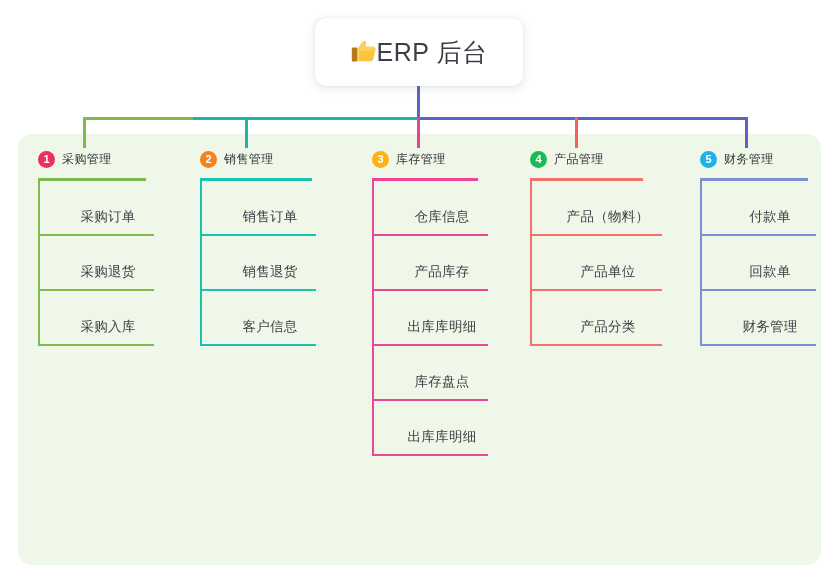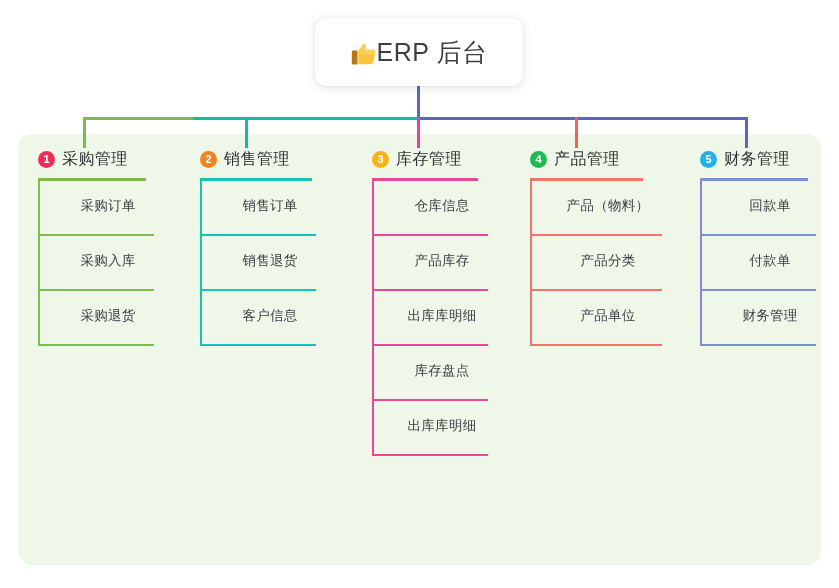--- a/index.html
+++ b/index.html
@@ -26,21 +26,21 @@
     background: #ffffff;
     border-radius: 10px;
     box-shadow: 0 2px 10px rgba(80, 90, 110, 0.16), 0 0 1px rgba(80,90,110,0.25);
     display: flex;
     align-items: center;
     justify-content: center;
     z-index: 6;
   }
   #root-title {
     display: flex;
-    align-items: center;
+    align-items: flex-start;
     font-size: 25px;
     color: #3a3f45;
     letter-spacing: 0.5px;
     white-space: nowrap;
   }
   .thumb-icon {
     width: 26px;
     height: 26px;
     display: inline-block;
     position: relative;
@@ -113,21 +113,21 @@
     height: 17px;
     border-radius: 50%;
     color: #ffffff;
     font-size: 11px;
     line-height: 17px;
     text-align: center;
     font-weight: bold;
     flex: 0 0 auto;
   }
   .col-title {
-    font-size: 16px;
+    font-size: 12px;
     color: #2f3338;
     letter-spacing: 0.4px;
   }
   .col-underline {
     height: 3px;
     margin-top: 8px;
   }
   #col-1 .col-underline { width: 108px; }
   #col-2 .col-underline { width: 112px; }
   #col-3 .col-underline { width: 106px; }
@@ -142,21 +142,21 @@
     border-left: 2px solid transparent;
   }
   .item {
     height: 55px;
     position: relative;
     display: flex;
     align-items: flex-end;
     justify-content: center;
     width: 92px;
     box-sizing: border-box;
-    padding-bottom: 21px;
+    padding-bottom: 10px;
   }
   #col-4 .item { width: 108px; }
   .item-label {
     font-size: 13.5px;
     color: #3a3f45;
     white-space: nowrap;
     letter-spacing: 0.3px;
   }
   .item-underline {
     position: absolute;
@@ -208,27 +208,27 @@
     <span class="badge" style="background: rgb(239, 47, 91);">1</span>
     <span class="col-title">采购管理</span>
   </div>
   <div class="col-underline" style="background: rgb(127, 186, 76);"></div>
   <div class="items" style="border-left-color: rgb(127, 186, 76);">
       <div class="item">
         <span class="item-label">采购订单</span>
         <span class="item-underline" style="background: rgb(127, 186, 76);"></span>
       </div>
       <div class="item">
+        <span class="item-label">采购退货</span>
+        <span class="item-underline" style="background: rgb(127, 186, 76);"></span>
+      </div>
+      <div class="item">
         <span class="item-label">采购入库</span>
         <span class="item-underline" style="background: rgb(127, 186, 76);"></span>
       </div>
-      <div class="item">
-        <span class="item-label">采购退货</span>
-        <span class="item-underline" style="background: rgb(127, 186, 76);"></span>
-      </div>
     </div>
 </div>
 
 <div class="column" id="col-2">
   <div class="col-header">
     <span class="badge" style="background: rgb(245, 130, 32);">2</span>
     <span class="col-title">销售管理</span>
   </div>
   <div class="col-underline" style="background: rgb(23, 195, 178);"></div>
   <div class="items" style="border-left-color: rgb(23, 195, 178);">
@@ -282,43 +282,43 @@
     <span class="badge" style="background: rgb(29, 185, 84);">4</span>
     <span class="col-title">产品管理</span>
   </div>
   <div class="col-underline" style="background: rgb(244, 114, 108);"></div>
   <div class="items" style="border-left-color: rgb(244, 114, 108);">
       <div class="item">
         <span class="item-label">产品（物料）</span>
         <span class="item-underline" style="background: rgb(244, 114, 108);"></span>
       </div>
       <div class="item">
+        <span class="item-label">产品单位</span>
+        <span class="item-underline" style="background: rgb(244, 114, 108);"></span>
+      </div>
+      <div class="item">
         <span class="item-label">产品分类</span>
         <span class="item-underline" style="background: rgb(244, 114, 108);"></span>
       </div>
-      <div class="item">
-        <span class="item-label">产品单位</span>
-        <span class="item-underline" style="background: rgb(244, 114, 108);"></span>
-      </div>
     </div>
 </div>
 
 <div class="column" id="col-5">
   <div class="col-header">
     <span class="badge" style="background: rgb(34, 176, 232);">5</span>
     <span class="col-title">财务管理</span>
   </div>
   <div class="col-underline" style="background: rgb(123, 143, 212);"></div>
   <div class="items" style="border-left-color: rgb(123, 143, 212);">
       <div class="item">
+        <span class="item-label">付款单</span>
+        <span class="item-underline" style="background: rgb(123, 143, 212);"></span>
+      </div>
+      <div class="item">
         <span class="item-label">回款单</span>
         <span class="item-underline" style="background: rgb(123, 143, 212);"></span>
       </div>
       <div class="item">
-        <span class="item-label">付款单</span>
-        <span class="item-underline" style="background: rgb(123, 143, 212);"></span>
-      </div>
-      <div class="item">
         <span class="item-label">财务管理</span>
         <span class="item-underline" style="background: rgb(123, 143, 212);"></span>
       </div>
     </div>
 </div>
 
 </body></html>

